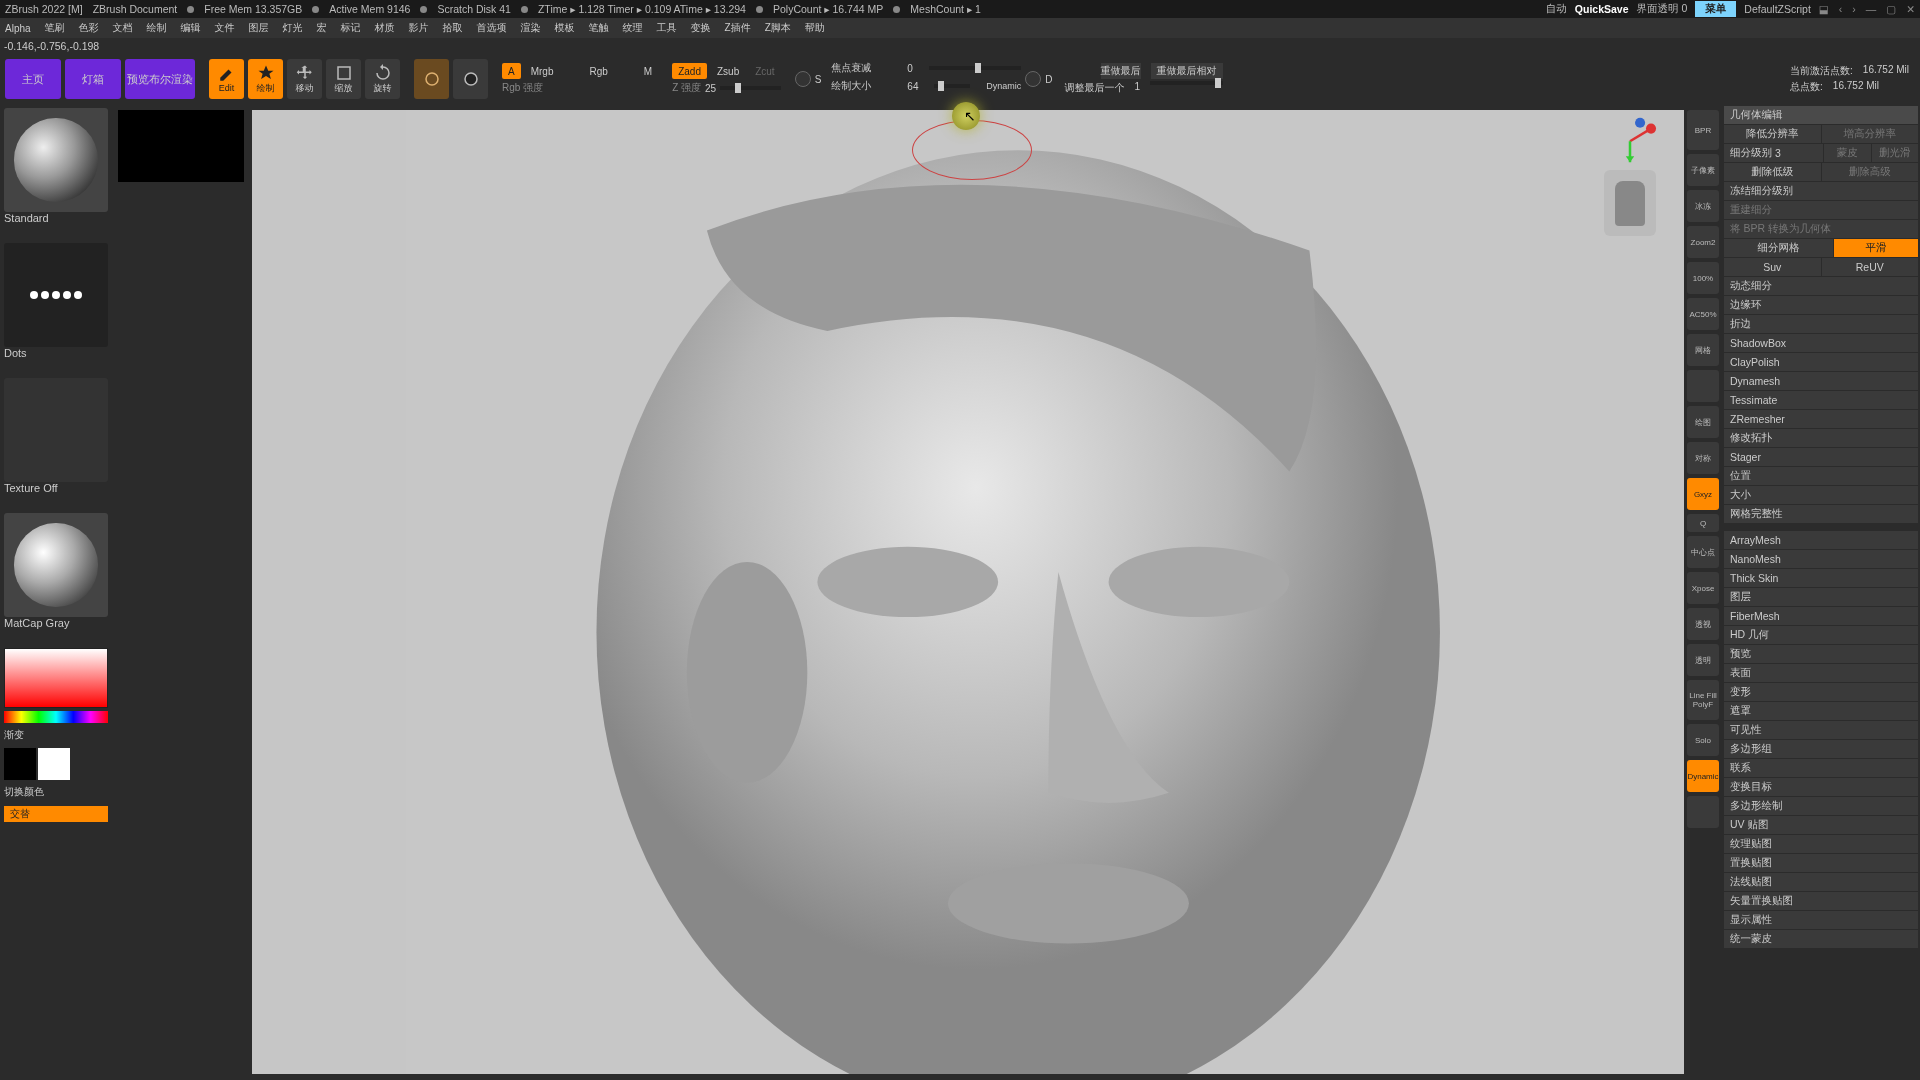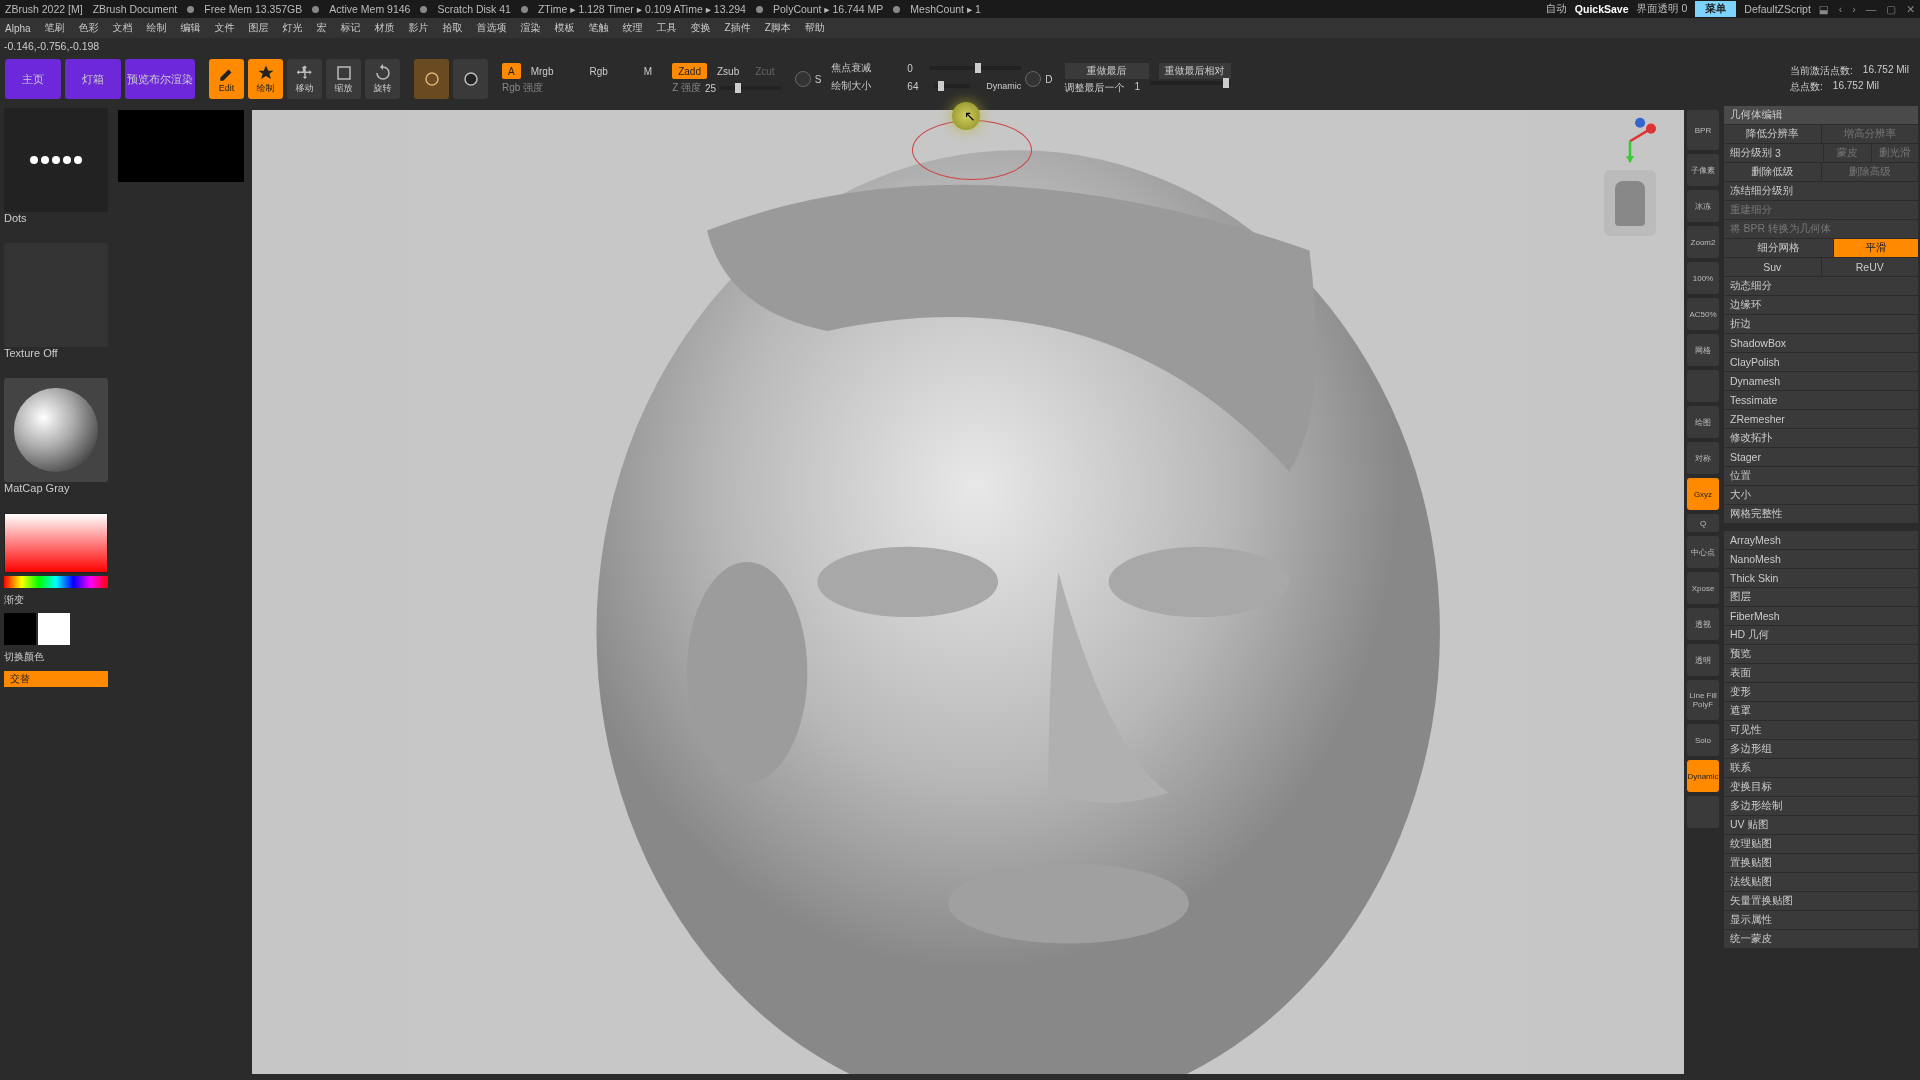--- a/index.html
+++ b/index.html
@@ -252,21 +252,21 @@
       </div>
   </div>
 
   <div style="display:flex;align-items:center;gap:4px;">
     <div class="dyn-chip"></div>
     <span style="font-size:10px;">D</span>
   </div>
 
   <div class="info-block" style="margin-left:8px;">
     <div class="row">
-      <span style="background:#3a3a3a;padding:1px 22px;">重做最后</span>
+      <span style="background:#3a3a3a;padding:1px 0;margin-left:36px;">重做最后</span>
       <span style="background:#3a3a3a;padding:1px 6px;">重做最后相对</span>
     </div>
     <div class="row">
       <span>调整最后一个</span>
       <span>1</span>
       <div class="slider" style="width:50px;">
           <div class="knob" style="left:90%;"></div>
         </div>
     </div>
   </div>
@@ -279,20 +279,26 @@
     <div class="row">
         <span>总点数:</span>
         <span>16.752 Mil</span>
       </div>
   </div>
 </div>
 
 <div class="main">
 
   <div class="left-panel">
+    <div class="thumb-wrap">
+        <div class="thumb">
+          <div class="sphere"></div>
+        </div>
+        <div class="lbl">Standard</div>
+      </div>
     <div class="thumb-wrap">
         <div class="thumb" style="background:#222;">
           <div style="display:flex;gap:3px;" class="stroke-dots">
             <span></span>
             <span></span>
             <span></span>
             <span></span>
             <span></span>
           </div>
         </div>

